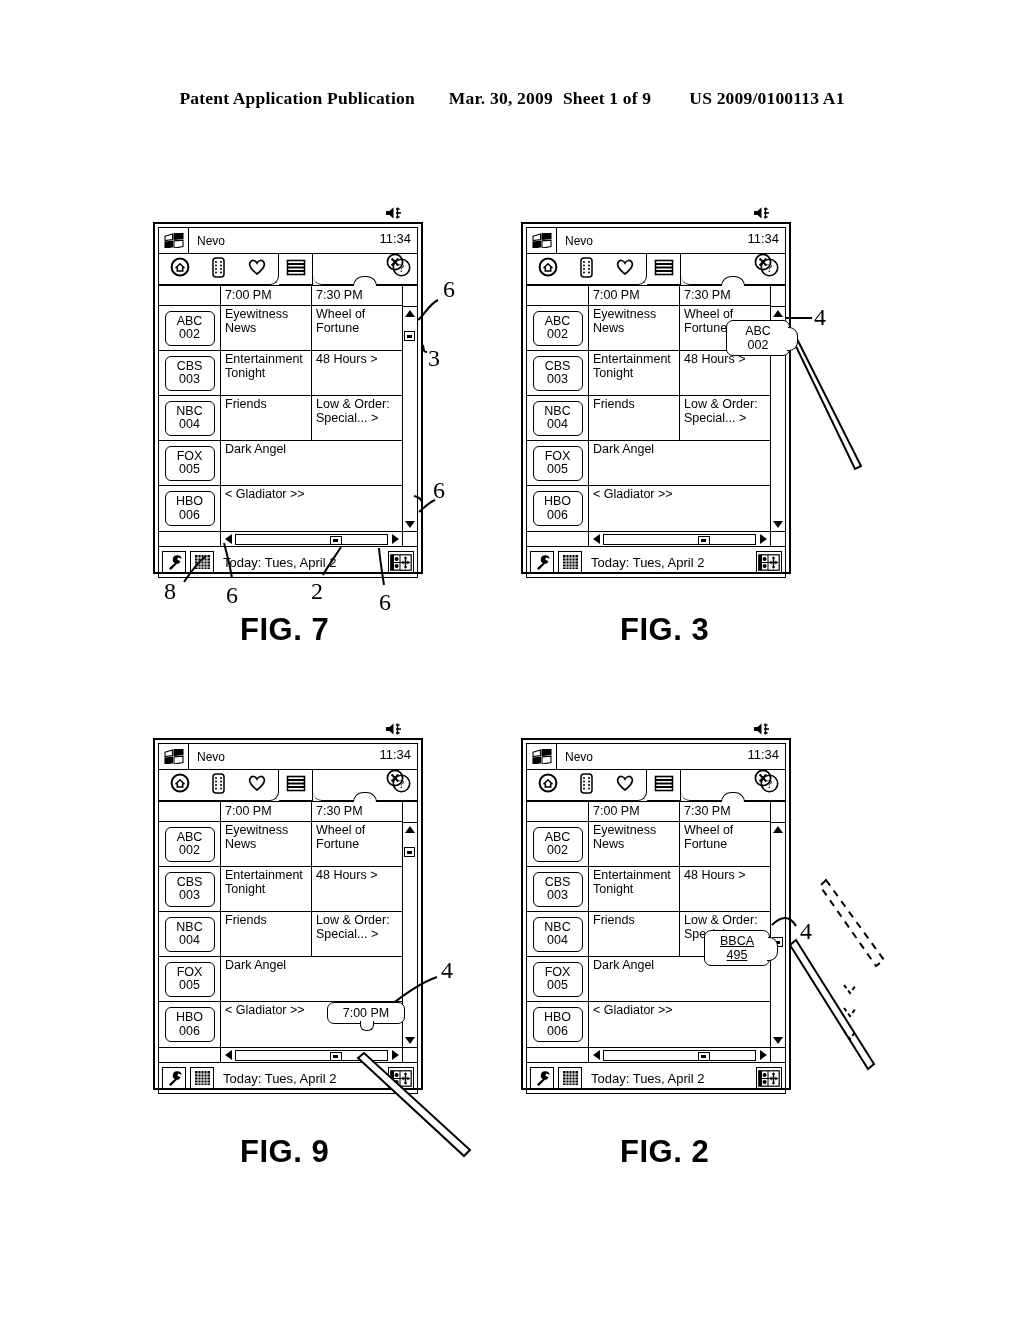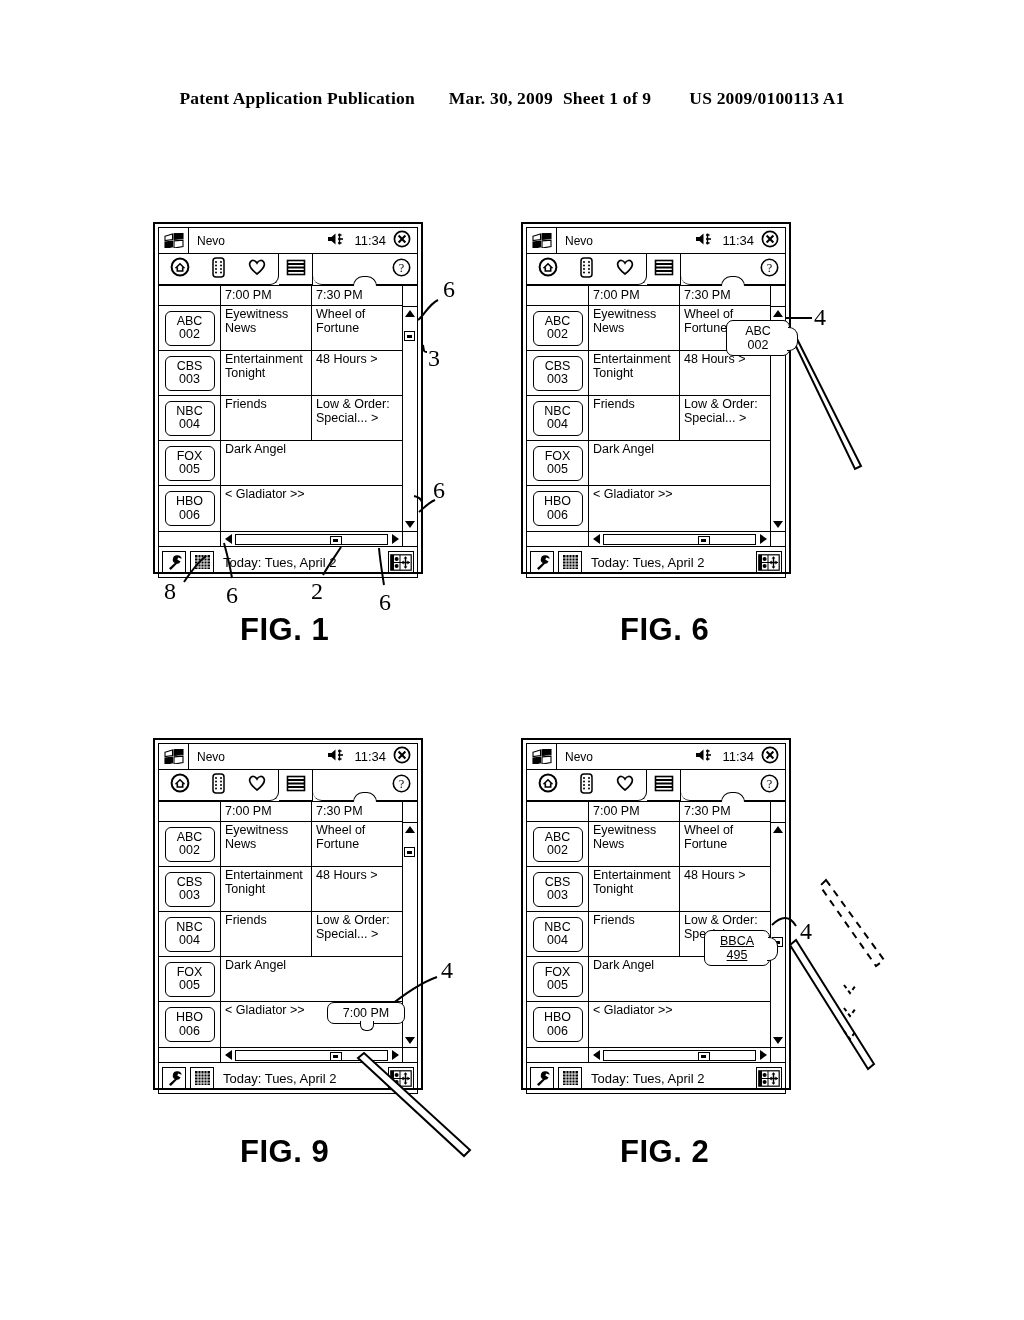--- a/index.html
+++ b/index.html
@@ -40,21 +40,21 @@
   
   .titlebar{
     height:26px;display:flex;align-items:center;
     border-bottom:1.5px solid #000;box-sizing:border-box;flex:none;
   }
   .win-logo{
     width:30px;height:100%;border-right:1.5px solid #000;
     display:flex;align-items:center;justify-content:center;box-sizing:border-box;flex:none;
   }
   .app-title{margin-left:8px;font-size:12px;font-family:"Liberation Sans",sans-serif;flex:1;}
-  .tb-right{display:flex;align-items:center;gap:7px;padding-right:6px;}
+  .tb-right{display:flex;align-items:center;gap:7px;padding-right:6px;flex-direction:column;}
   .clock{font-size:13px;font-family:"Liberation Sans",sans-serif;}
 
   
   .toolbar{
     height:32px;flex:none;display:flex;align-items:stretch;position:relative;
     border-bottom:1.5px solid #000;box-sizing:border-box;
   }
   .tb-group{
     display:flex;align-items:center;justify-content:space-around;
     border:1.5px solid #000;border-top:none;border-left:none;
@@ -417,21 +417,21 @@
   </svg>
 
   <span class="ref" style="left:443px;top:276px;">6</span>
   <span class="ref" style="left:428px;top:345px;">3</span>
   <span class="ref" style="left:433px;top:477px;">6</span>
   <span class="ref" style="left:164px;top:578px;">8</span>
   <span class="ref" style="left:226px;top:582px;">6</span>
   <span class="ref" style="left:311px;top:578px;">2</span>
   <span class="ref" style="left:379px;top:589px;">6</span>
 
-  <div class="fig-caption" style="left:240px;top:612px;">FIG. 1</div>
+  <div class="fig-caption" style="left:240px;top:612px;">FIG. 7</div>
 </div>
 
 <div class="figure" id="fig2-block">
 
   <div class="device" style="left:521px;top:222px;">
     <div class="dev-inner">
 
       <div class="titlebar">
         <div class="win-logo">
           <svg width="20" height="15" viewBox="0 0 20 15">
@@ -642,21 +642,21 @@
     <span class="tip-tail-right"></span>
   </div>
 
   <svg class="overlay" width="1024" height="1320">
     <path d="M791,336 L793,331 L861,466 L855,469 Z" fill="#fff" stroke="#000" stroke-width="2"></path>
     <path d="M786,318 L812,318" fill="none" stroke="#000" stroke-width="2"></path>
   </svg>
 
   <span class="ref" style="left:814px;top:304px;">4</span>
 
-  <div class="fig-caption" style="left:620px;top:612px;">FIG. 6</div>
+  <div class="fig-caption" style="left:620px;top:612px;">FIG. 3</div>
 </div>
 
 <div class="figure" id="fig3-block">
 
   <div class="device" style="left:153px;top:738px;">
     <div class="dev-inner">
 
       <div class="titlebar">
         <div class="win-logo">
           <svg width="20" height="15" viewBox="0 0 20 15">

